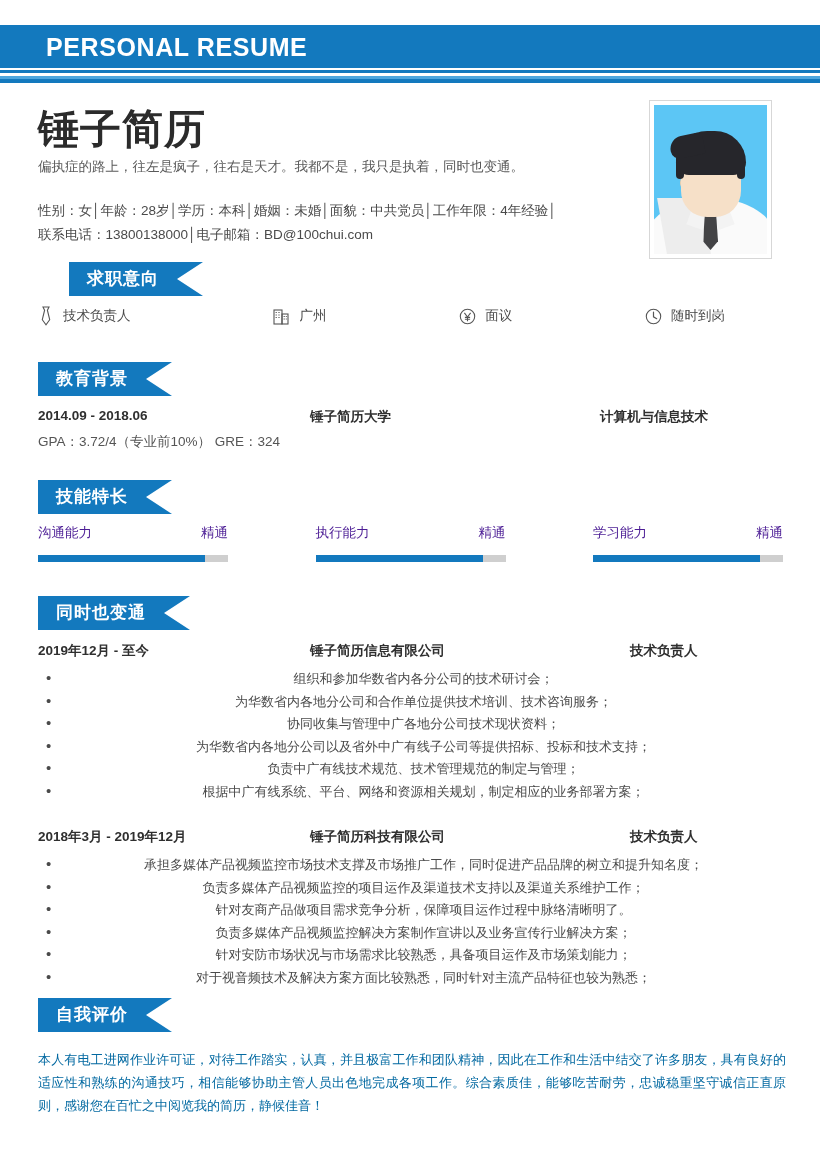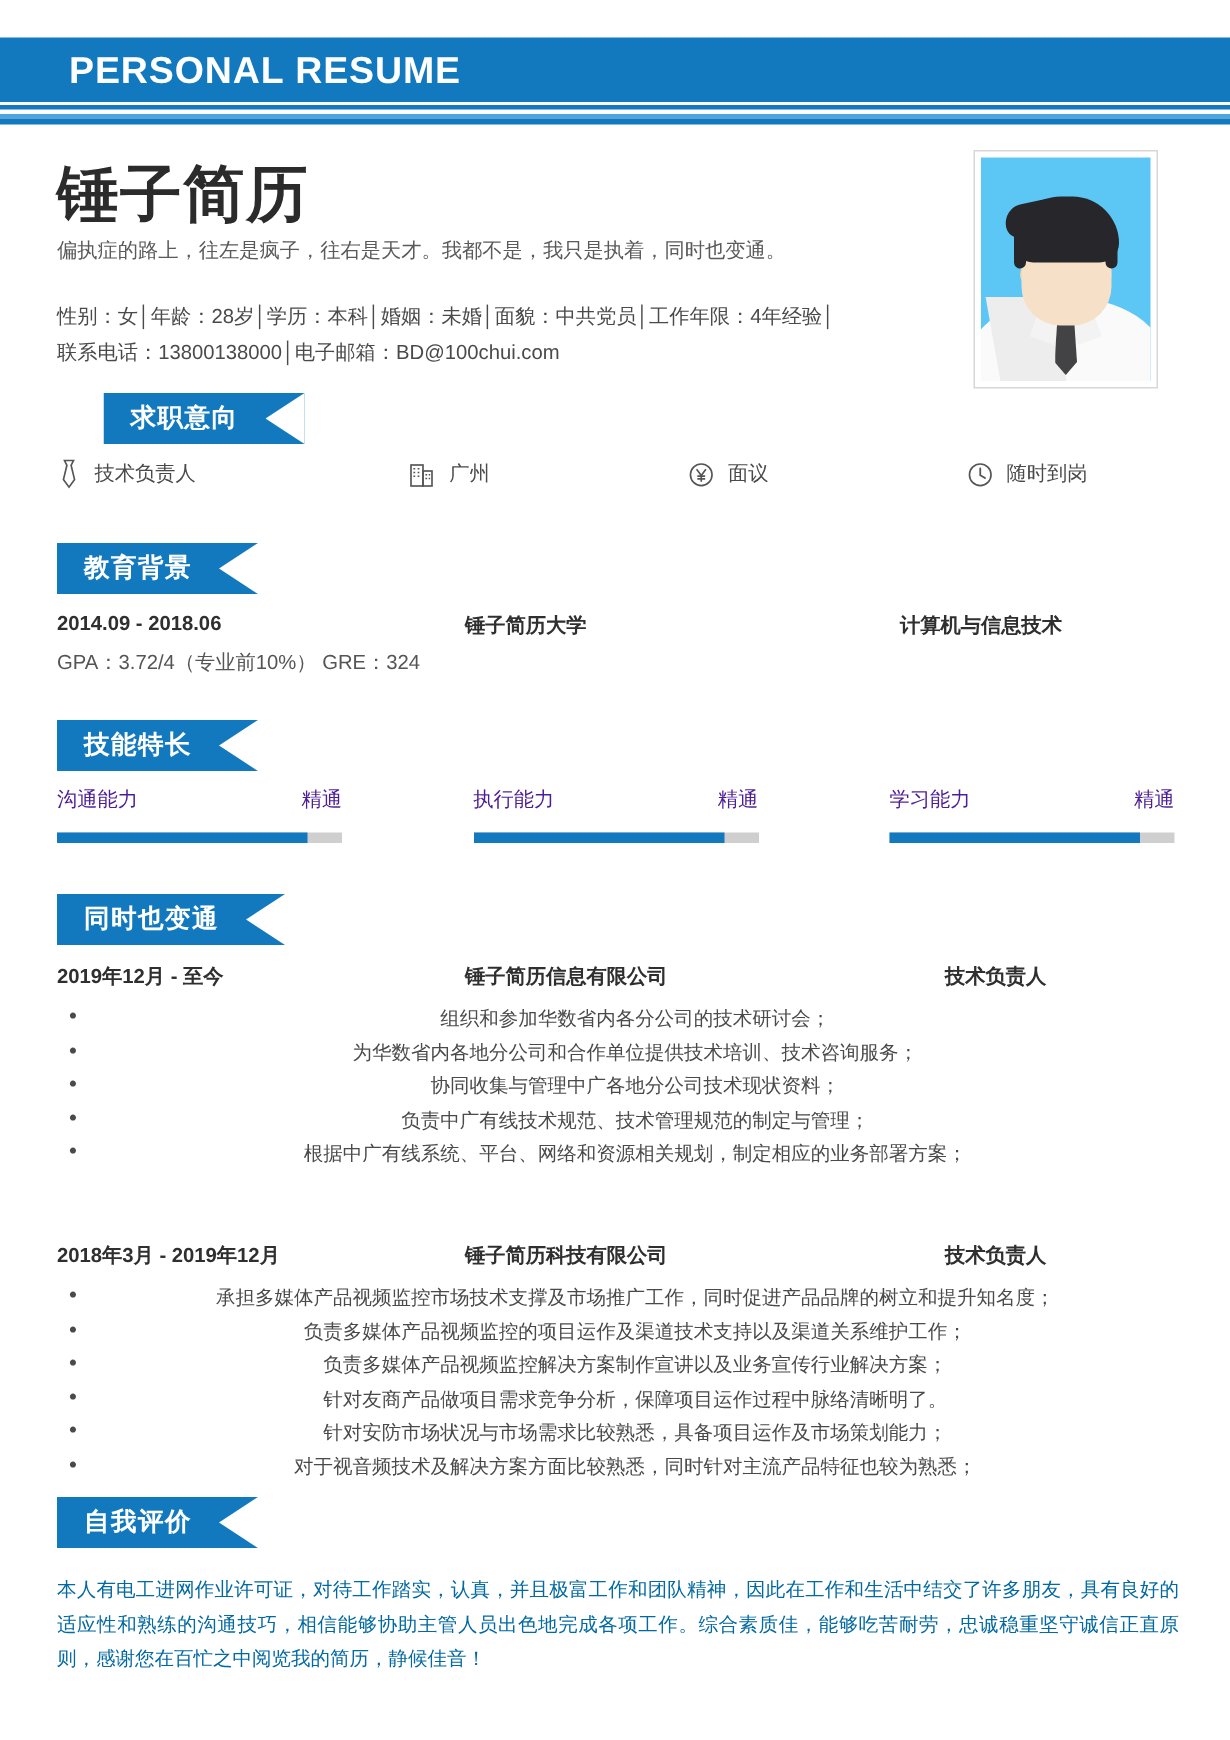--- a/index.html
+++ b/index.html
@@ -247,36 +247,37 @@
   <div class="job" style="top:642px;">
     <div class="job-head">
       <div class="job-date">2019年12月 - 至今</div>
       <div class="job-company">锤子简历信息有限公司</div>
       <div class="job-role">技术负责人</div>
     </div>
     <ul class="bullets">
       <li>组织和参加华数省内各分公司的技术研讨会；</li>
       <li>为华数省内各地分公司和合作单位提供技术培训、技术咨询服务；</li>
       <li>协同收集与管理中广各地分公司技术现状资料；</li>
+      <li>为华数省内各地分公司以及省外中广有线子公司等提供招标、投标和技术支持；</li>
       <li>负责中广有线技术规范、技术管理规范的制定与管理；</li>
       <li>根据中广有线系统、平台、网络和资源相关规划，制定相应的业务部署方案；</li>
     </ul>
   </div>
 
   <div class="job" style="top:828px;">
     <div class="job-head">
       <div class="job-date">2018年3月 - 2019年12月</div>
       <div class="job-company">锤子简历科技有限公司</div>
       <div class="job-role">技术负责人</div>
     </div>
     <ul class="bullets">
       <li>承担多媒体产品视频监控市场技术支撑及市场推广工作，同时促进产品品牌的树立和提升知名度；</li>
       <li>负责多媒体产品视频监控的项目运作及渠道技术支持以及渠道关系维护工作；</li>
+      <li>针对友商产品做项目需求竞争分析，保障项目运作过程中脉络清晰明了。</li>
       <li>负责多媒体产品视频监控解决方案制作宣讲以及业务宣传行业解决方案；</li>
-      <li>针对友商产品做项目需求竞争分析，保障项目运作过程中脉络清晰明了。</li>
       <li>针对安防市场状况与市场需求比较熟悉，具备项目运作及市场策划能力；</li>
       <li>对于视音频技术及解决方案方面比较熟悉，同时针对主流产品特征也较为熟悉；</li>
     </ul>
   </div>
 
   <div class="section" style="top:998px;">
     <div class="banner-wrap">
       <div class="banner-line"></div>
       <span class="banner">自我评价</span>
     </div>

